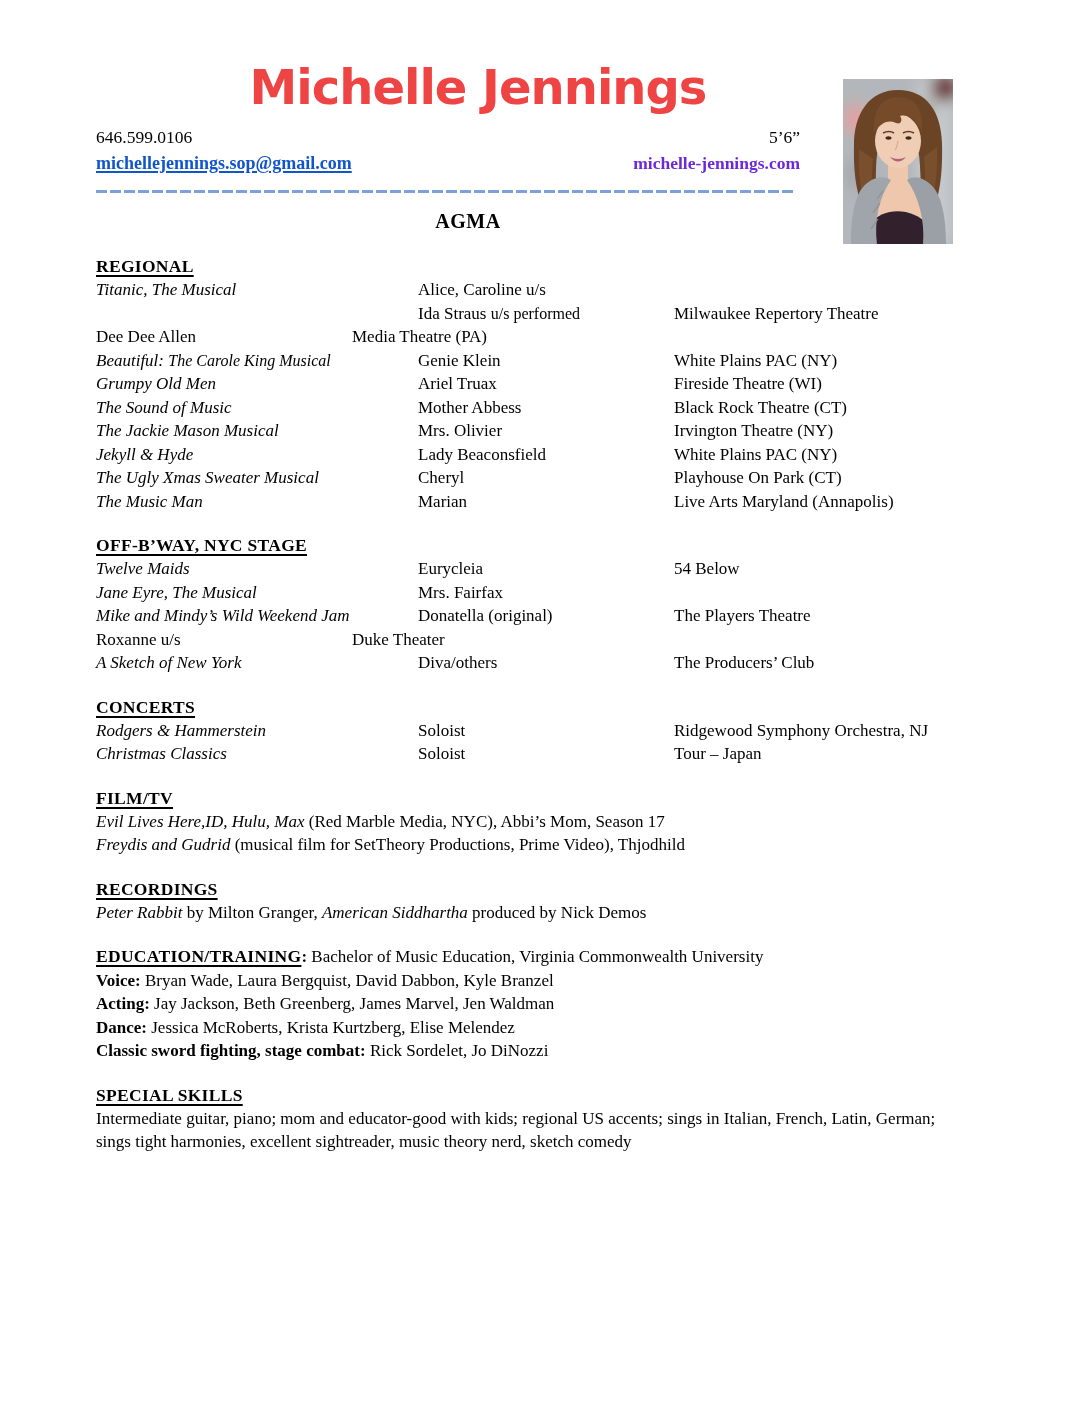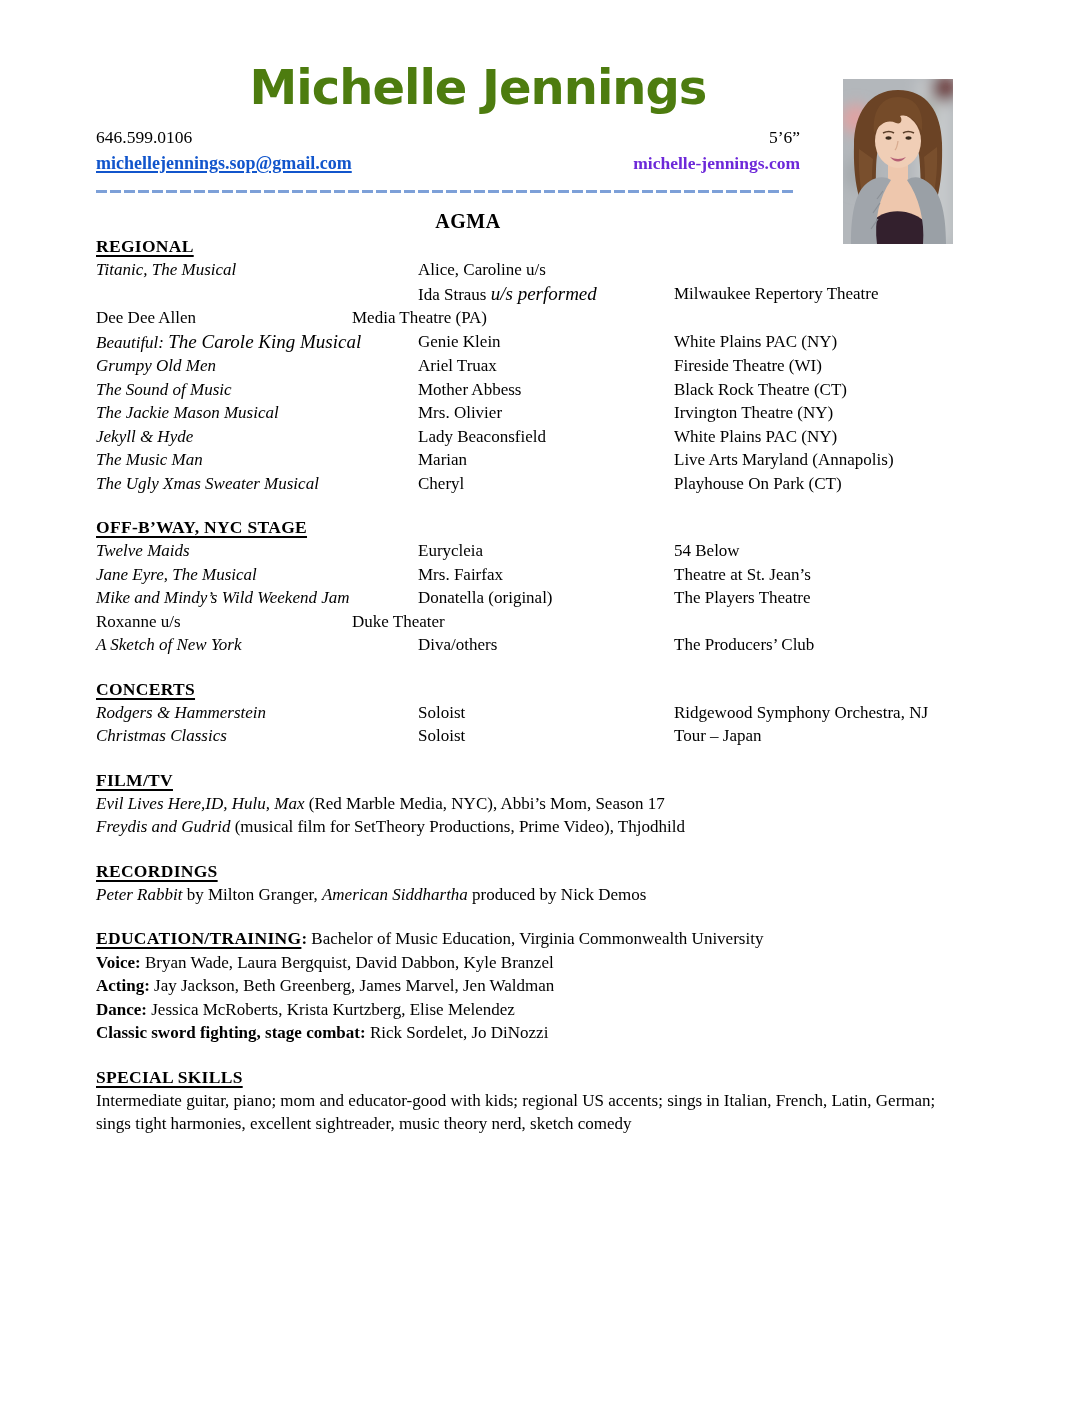--- a/index.html
+++ b/index.html
@@ -15,21 +15,21 @@
   }
   
   .name{
     width:764px;
     text-align:center;
     font-family:"DejaVu Sans", sans-serif;
     font-weight:bold;
     font-size:48px;
     line-height:62px;
     letter-spacing:-1px;
-    color:#4d7c0f;
+    color:#ef4444;
   }
   .contact{width:704px;margin-top:8px;}
   .crow{display:flex;justify-content:space-between;align-items:flex-end;}
   .crow1{font-size:17.5px;line-height:23px;}
   .crow2{margin-top:2px;line-height:25px;}
   .email{
     font-size:18px;font-weight:bold;color:#1155CC;
     text-decoration:underline;text-decoration-thickness:2px;text-underline-offset:2px;
     cursor:pointer;
   }
@@ -45,26 +45,26 @@
   }
   
   .headshot{position:absolute;left:843px;top:79px;width:110px;height:165px;display:block;}
   
   .sec-title{
     font-weight:bold;font-size:17.5px;line-height:24px;
     letter-spacing:.3px;
     text-decoration:underline;text-decoration-thickness:1.5px;text-underline-offset:2.5px;
     margin-top:20px;
   }
-  .sec-title.first{margin-top:1px;}
+  .sec-title.first{margin-top:21px;}
   .row{display:flex;font-size:17px;line-height:23.5px;}
   .c1{width:322px;flex-shrink:0;font-style:italic;}
   .c2{width:256px;flex-shrink:0;}
   .c3{flex:1;}
-  .small{font-size:19px;font-style:italic;}
+  .small{font-size:16px;}
   .line{font-size:17px;line-height:23.5px;width:880px;}
   .it{font-style:italic;}
   .b{font-weight:bold;}
   .skills-text{width:852px;}
 </style>
 </head>
 <body>
 
 <div class="page">
 
@@ -165,42 +165,41 @@
       <span class="c1">The Jackie Mason Musical</span>
       <span class="c2">Mrs. Olivier</span>
       <span class="c3">Irvington Theatre (NY)</span>
     </div>
     <div class="row">
       <span class="c1">Jekyll &amp; Hyde</span>
       <span class="c2">Lady Beaconsfield</span>
       <span class="c3">White Plains PAC (NY)</span>
     </div>
     <div class="row">
+      <span class="c1">The Ugly Xmas Sweater Musical</span>
+      <span class="c2">Cheryl</span>
+      <span class="c3">Playhouse On Park (CT)</span>
+    </div>
+    <div class="row">
       <span class="c1">The Music Man</span>
       <span class="c2">Marian</span>
       <span class="c3">Live Arts Maryland (Annapolis)</span>
     </div>
-    <div class="row">
-      <span class="c1">The Ugly Xmas Sweater Musical</span>
-      <span class="c2">Cheryl</span>
-      <span class="c3">Playhouse On Park (CT)</span>
-    </div>
   </div>
 
   <div class="sec-title">OFF-B’WAY, NYC STAGE</div>
   <div>
     <div class="row">
       <span class="c1">Twelve Maids</span>
       <span class="c2">Eurycleia</span>
       <span class="c3">54 Below</span>
     </div>
     <div class="row">
       <span class="c1">Jane Eyre, The Musical</span>
       <span class="c2">Mrs. Fairfax</span>
-      <span class="c3">Theatre at St. Jean’s</span>
     </div>
     <div class="row">
       <span class="c1">Mike and Mindy’s Wild Weekend Jam</span>
       <span class="c2">Donatella (original)</span>
       <span class="c3">The Players Theatre</span>
     </div>
     <div class="row">
       <span class="c2">Roxanne u/s</span>
       <span class="c3">Duke Theater</span>
     </div>

